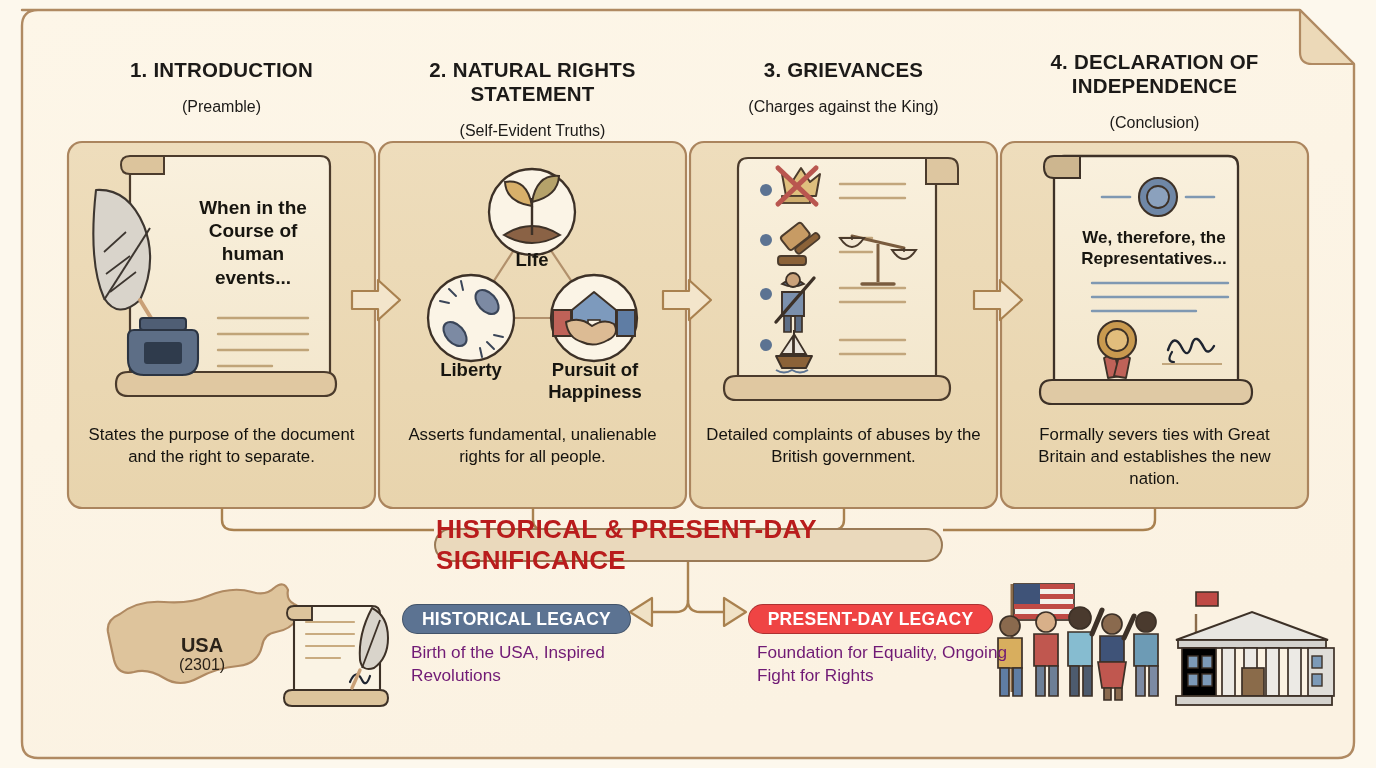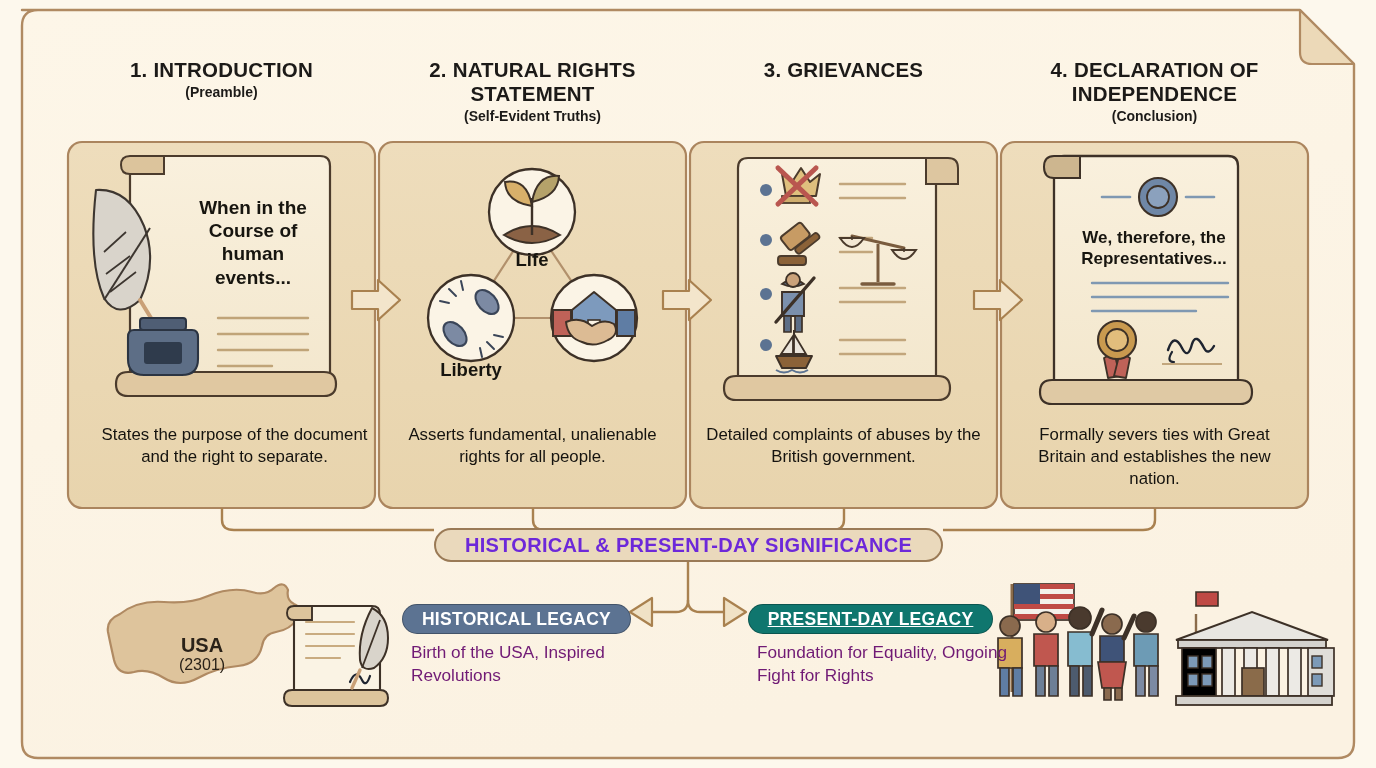--- a/index.html
+++ b/index.html
@@ -14,21 +14,21 @@
   .layer { position: absolute; inset: 0; }
 
   
   .col-head {
     position: absolute; text-align: center;
     color: #1c1a18; line-height: 1.16;
   }
   .col-head .t {
     font-size: 20.5px; font-weight: 700; letter-spacing: .2px;
   }
-  .col-head .s { font-size: 14px; font-weight: 700; margin-top: 2px; }
+  .col-head .s { font-size: 16px; font-weight: 400; margin-top: 16px; }
 
   
   .caption {
     position: absolute; text-align: center;
     font-size: 16.8px; line-height: 1.32; color: #15130f;
   }
 
   
   .art-text {
     position: absolute; text-align: center; font-weight: 700;
@@ -40,33 +40,33 @@
   }
 
   
   #sig-banner {
     position: absolute; left: 434px; top: 528px;
     width: 509px; height: 34px;
     background: #ead9bc;
     border: 2px solid #9a7a56;
     border-radius: 17px;
     display: flex; align-items: center; justify-content: center;
-    font-size: 20px; font-weight: 700; letter-spacing: .3px;
-    color: #6d28d9;
+    font-size: 26px; font-weight: 700; letter-spacing: .3px;
+    color: #b91c1c;
   }
 
   
   .pill {
     position: absolute; height: 30px; border-radius: 15px;
     display: flex; align-items: center; justify-content: center;
     color: #fff; font-size: 17.5px; font-weight: 700; letter-spacing: .3px;
     border: 1.6px solid rgba(0,0,0,.28);
   }
   #pill-hist { left: 402px; top: 604px; width: 229px; background: #5c7392; }
-  #pill-pres { left: 748px; top: 604px; width: 245px; background: #0f766e; text-decoration: underline; }
+  #pill-pres { left: 748px; top: 604px; width: 245px; background: #ef4444; }
 
   .pill-sub {
     position: absolute; font-size: 17.2px; line-height: 1.33; color: #701a75;
   }
   #sub-hist { left: 411px; top: 641px; width: 240px; }
   #sub-pres { left: 757px; top: 641px; width: 260px; }
 
   .usa-lbl {
     position: absolute; text-align: center; color: #2a2218; font-weight: 700;
   }
@@ -379,38 +379,40 @@
     <div class="col-head" style="left:68px;top:58px;width:307px;">
       <div class="t">1. INTRODUCTION</div>
       <div class="s">(Preamble)</div>
     </div>
     <div class="col-head" style="left:379px;top:58px;width:307px;">
       <div class="t">2. NATURAL RIGHTS STATEMENT</div>
       <div class="s">(Self-Evident Truths)</div>
     </div>
     <div class="col-head" style="left:690px;top:58px;width:307px;">
       <div class="t">3. GRIEVANCES</div>
+      <div class="s">(Charges against the King)</div>
     </div>
-    <div class="col-head" style="left:1001px;top:58px;width:307px;">
+    <div class="col-head" style="left:1001px;top:50px;width:307px;">
       <div class="t">4. DECLARATION OF INDEPENDENCE</div>
       <div class="s">(Conclusion)</div>
     </div>
 
     <div class="art-text" style="left: 186px; top: 196px; width: 134px; font-size: 19px; white-space: pre-line;">When in the
 Course of
 human
 events...</div>
 
     <div class="tri-label" style="left:482px;top:249px;width:100px;">Life</div>
     <div class="tri-label" style="left:416px;top:359px;width:110px;">Liberty</div>
+    <div class="tri-label" style="left:538px;top:359px;width:114px;">Pursuit of Happiness</div>
 
     <div class="art-text" style="left: 1072px; top: 228px; width: 164px; font-size: 17px; white-space: pre-line;">We, therefore, the
 Representatives...</div>
 
-    <div class="caption" style="left:82px;top:424px;width:279px;margin-left:13px;">States the purpose of the document and the right to separate.</div>
+    <div class="caption" style="left:82px;top:424px;width:279px;">States the purpose of the document and the right to separate.</div>
     <div class="caption" style="left:704px;top:424px;width:279px;">Detailed complaints of abuses by the British government.</div>
     <div class="caption" style="left:393px;top:424px;width:279px;">Asserts fundamental, unalienable rights for all people.</div>
     <div class="caption" style="left:1015px;top:424px;width:279px;">Formally severs ties with Great Britain and establishes the new nation.</div>
 
     <div id="sig-banner">HISTORICAL &amp; PRESENT-DAY SIGNIFICANCE</div>
 
     <div class="usa-lbl" style="left:152px;top:634px;width:100px;font-size:20px;">USA</div>
     <div class="usa-lbl" style="left:152px;top:656px;width:100px;font-size:16px;font-weight:400;">(2301)</div>
 
     <div class="pill" id="pill-hist">HISTORICAL LEGACY</div>

